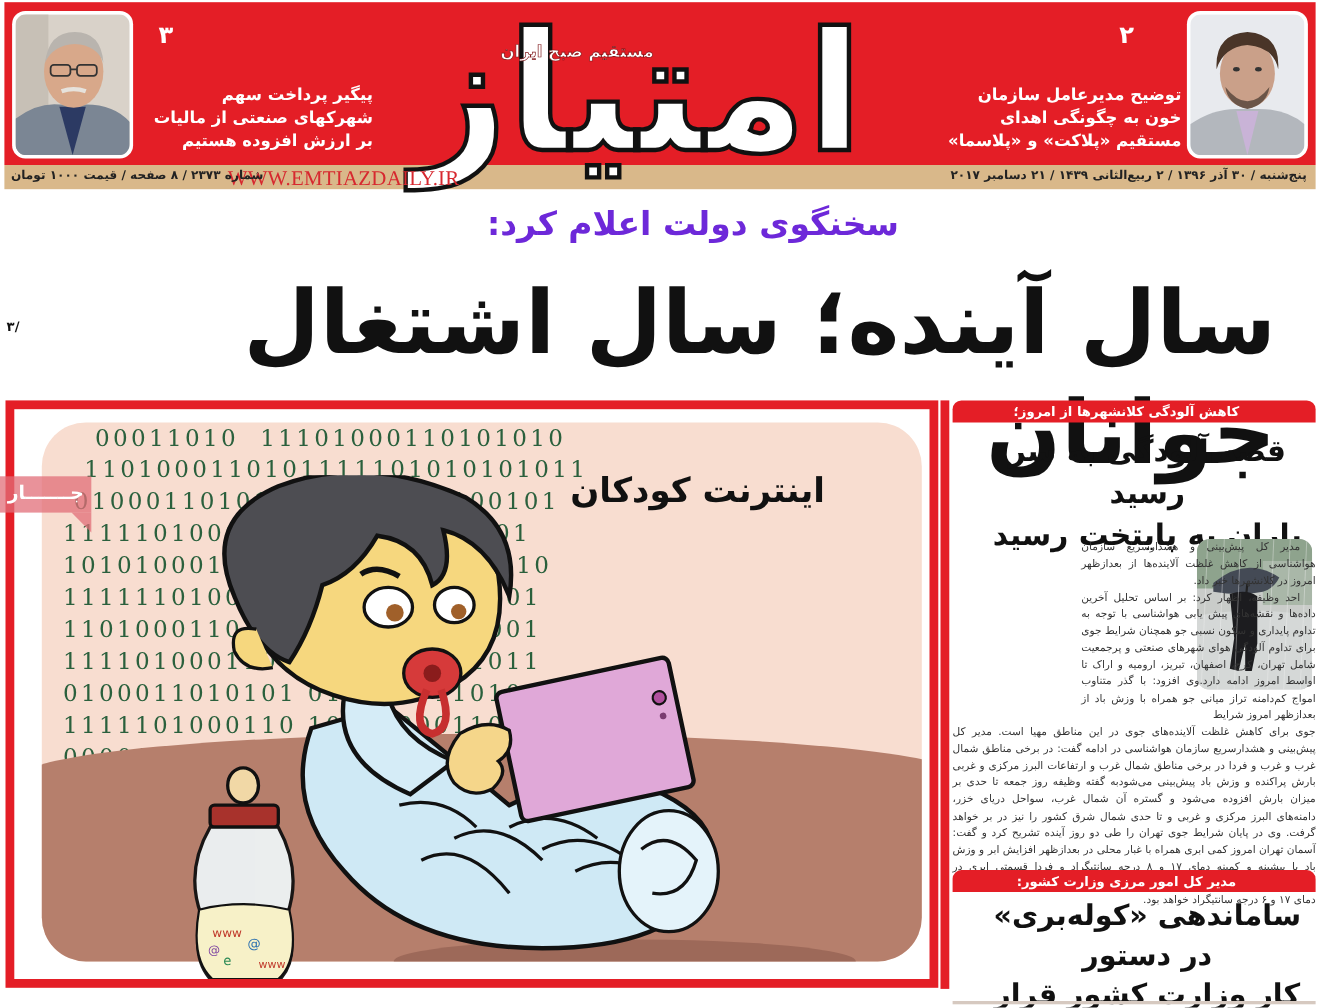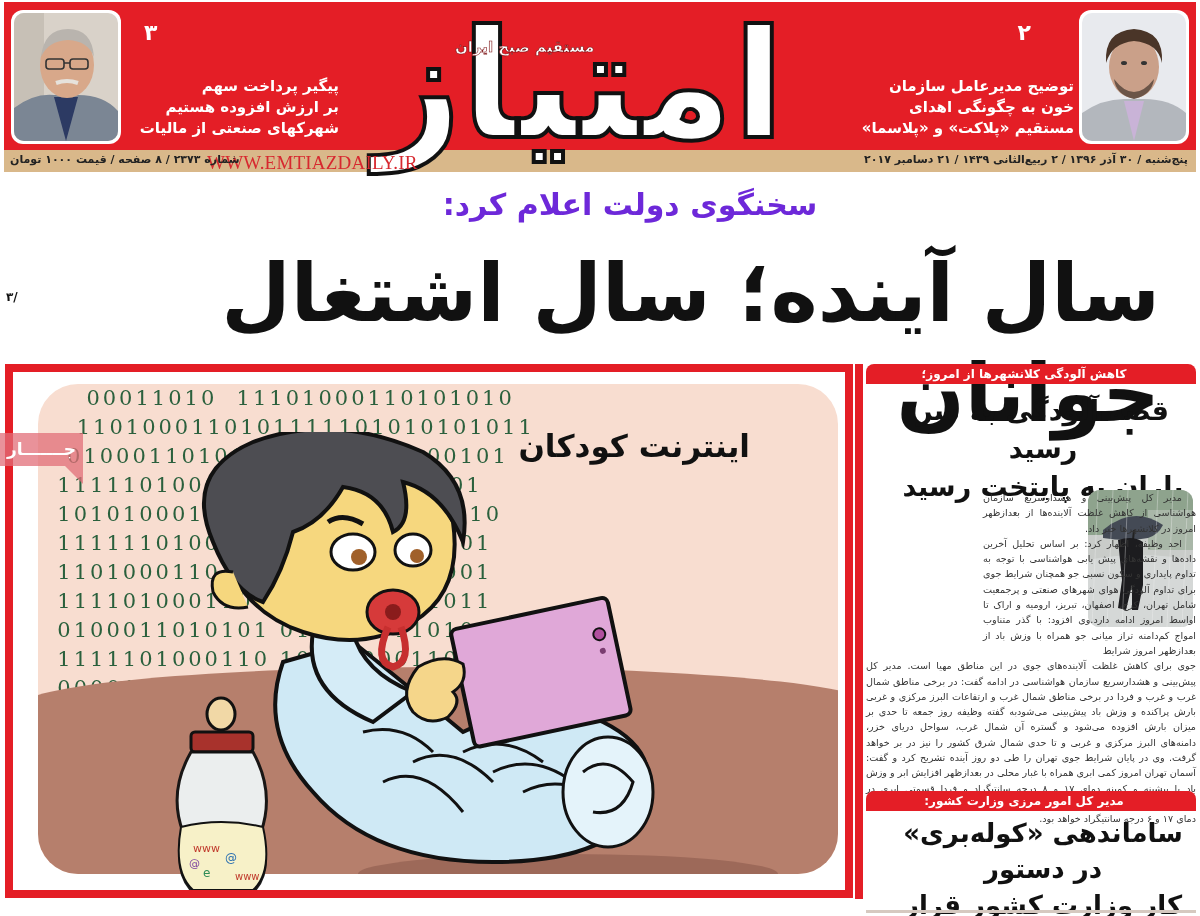--- a/index.html
+++ b/index.html
@@ -87,22 +87,22 @@
           <rect x="32" y="46" width="18" height="10" rx="3" fill="none" stroke="#333" stroke-width="1.6"></rect>
           <rect x="56" y="46" width="18" height="10" rx="3" fill="none" stroke="#333" stroke-width="1.6"></rect>
           <line x1="50" y1="50" x2="56" y2="50" stroke="#333" stroke-width="1.5"></line>
           <path d="M42 70 Q53 66 64 70" stroke="#e6e2dc" stroke-width="4" fill="none"></path>
         </svg>
       </div>
     </div>
     <div class="page-num">۳</div>
     <div class="lines">
       <div>پیگیر پرداخت سهم</div>
+      <div>شهرکهای صنعتی از مالیات</div>
       <div>بر ارزش افزوده هستیم</div>
-      <div>شهرکهای صنعتی از مالیات</div>
     </div>
   </div>
 
   <div class="logo">
     <div class="logo-word">امتیاز</div>
     <div class="logo-sub">مستقیم صبح ایران</div>
   </div>
   <a class="logo-url">WWW.EMTIAZDAILY.IR</a>
 
   <div class="teaser teaser-right">

